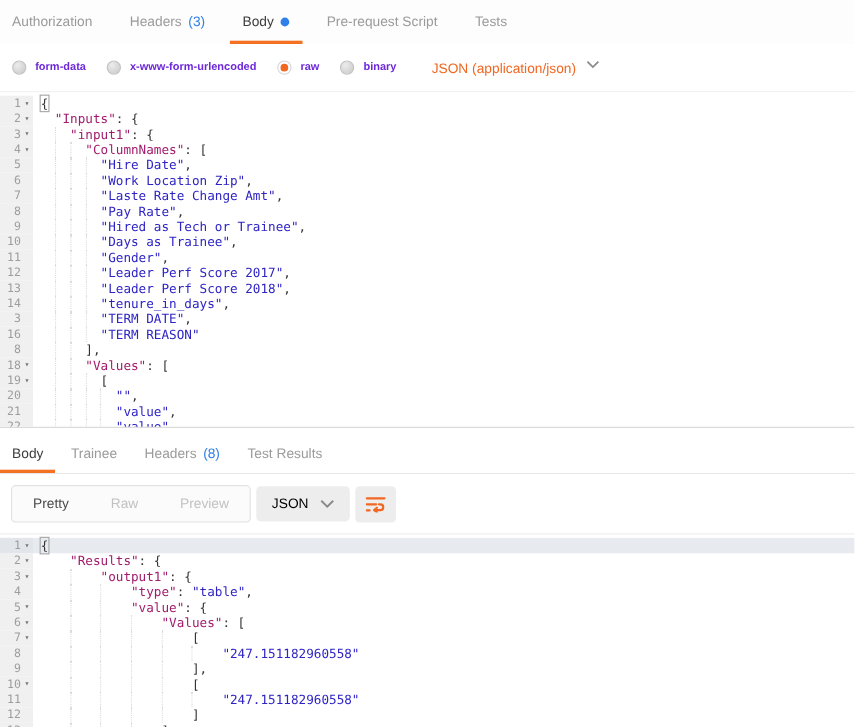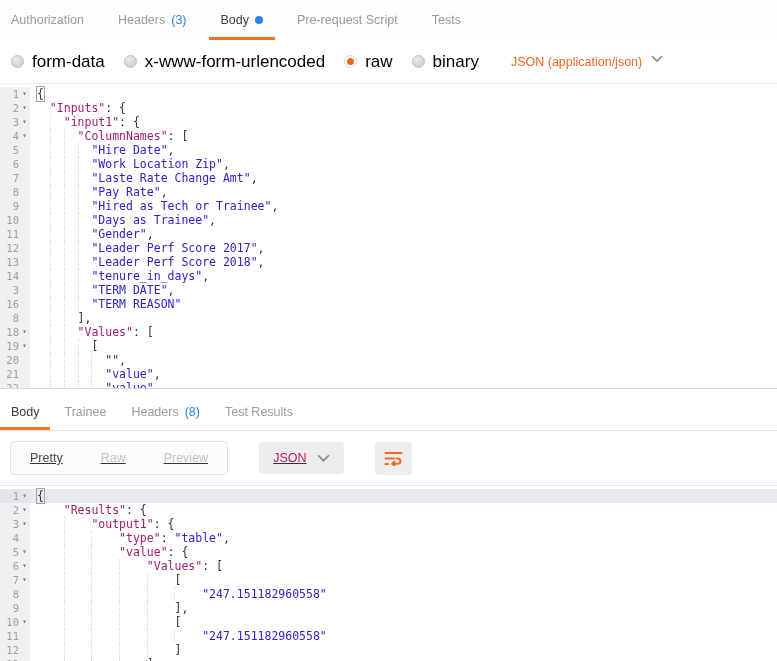--- a/index.html
+++ b/index.html
@@ -17,21 +17,21 @@
   .tab.active { color:#3d3d3d; }
   .tab.active::after { content:""; position:absolute; left:-12px; right:-12px; bottom:0;
                        height:3px; background:var(--accent,#f47023); }
   .tab .count { color:var(--blue,#2f7fe8); }
   .tab .dot { width:8px; height:8px; border-radius:50%; background:var(--blue,#2f7fe8); }
 
   
   .subbar { display:flex; align-items:center; height:44px; padding:0 11px;
             border-bottom:1px solid #ededed; background:#fff; }
   .radio-item { display:flex; align-items:center; gap:8px; margin-right:19px;
-                font-size:17px; color:#000000; cursor:pointer; }
+                font-size:10px; color:#6d28d9; cursor:pointer;font-weight:bold; }
   .radio { width:13px; height:13px; border-radius:50%; flex:0 0 13px;
            background:radial-gradient(circle at 35% 30%, #ececec, #c7c7c7);
            border:1px solid #c2c2c2; position:relative; }
   .radio.selected { background:#fff; border:1px solid #d6d6d6; }
   .radio.selected::after { content:""; position:absolute; inset:2px; border-radius:50%;
                            background:var(--accent2,#f26722); }
   .type-select { display:flex; align-items:flex-start; gap:9px; margin-left:13px;
                  color:var(--accent2,#f26722); font-size:12.5px; cursor:pointer; }
 
   
@@ -56,28 +56,28 @@
   
   .pane-gap { height:4px; background:#fff; }
 
   
   .resp-tabbar { display:flex; align-items:center; height:38px; padding-left:11px;
                  border-bottom:1px solid #e8e8e8; background:#fff; }
   .resp-tabbar .tab { margin-right:25px; }
   .resp-tabbar .tab.active::after { left:-11px; right:-10px; }
 
   
-  .resp-toolbar { display:flex; align-items:center; height:55px; padding:0 10px; gap:31px;
-                  border-bottom:1px solid #e8e8e8; background:#fff;text-decoration:underline; }
+  .resp-toolbar { display:flex; align-items:center; height:55px; padding:0 10px; gap:5px;
+                  border-bottom:1px solid #e8e8e8; background:#fff; }
   .view-group { display:flex; border:1px solid #e2e2e2; border-radius:4px;
                 background:#fbfbfb; overflow:hidden; }
   .view-btn { padding:9px 19px; font-size:12.5px; color:#c2c2c2; cursor:pointer; }
   .view-btn.active { color:#4a4a4a; }
   .lang-btn { display:flex; align-items:center; gap:11px; background:#ededed; border-radius:4px;
-              padding:9px 14px; font-size:12.5px; color:#be185d; cursor:pointer; }
+              padding:9px 14px; font-size:12.5px; color:#000000; cursor:pointer; }
   .wrap-btn { background:#ededed; border-radius:4px; width:37px; height:33px;
               display:flex; align-items:center; justify-content:center; cursor:pointer; }
 </style>
 </head>
 <body>
 
 <div>
   <div class="tabbar">
       <span class="tab">
         <span>Authorization</span>

